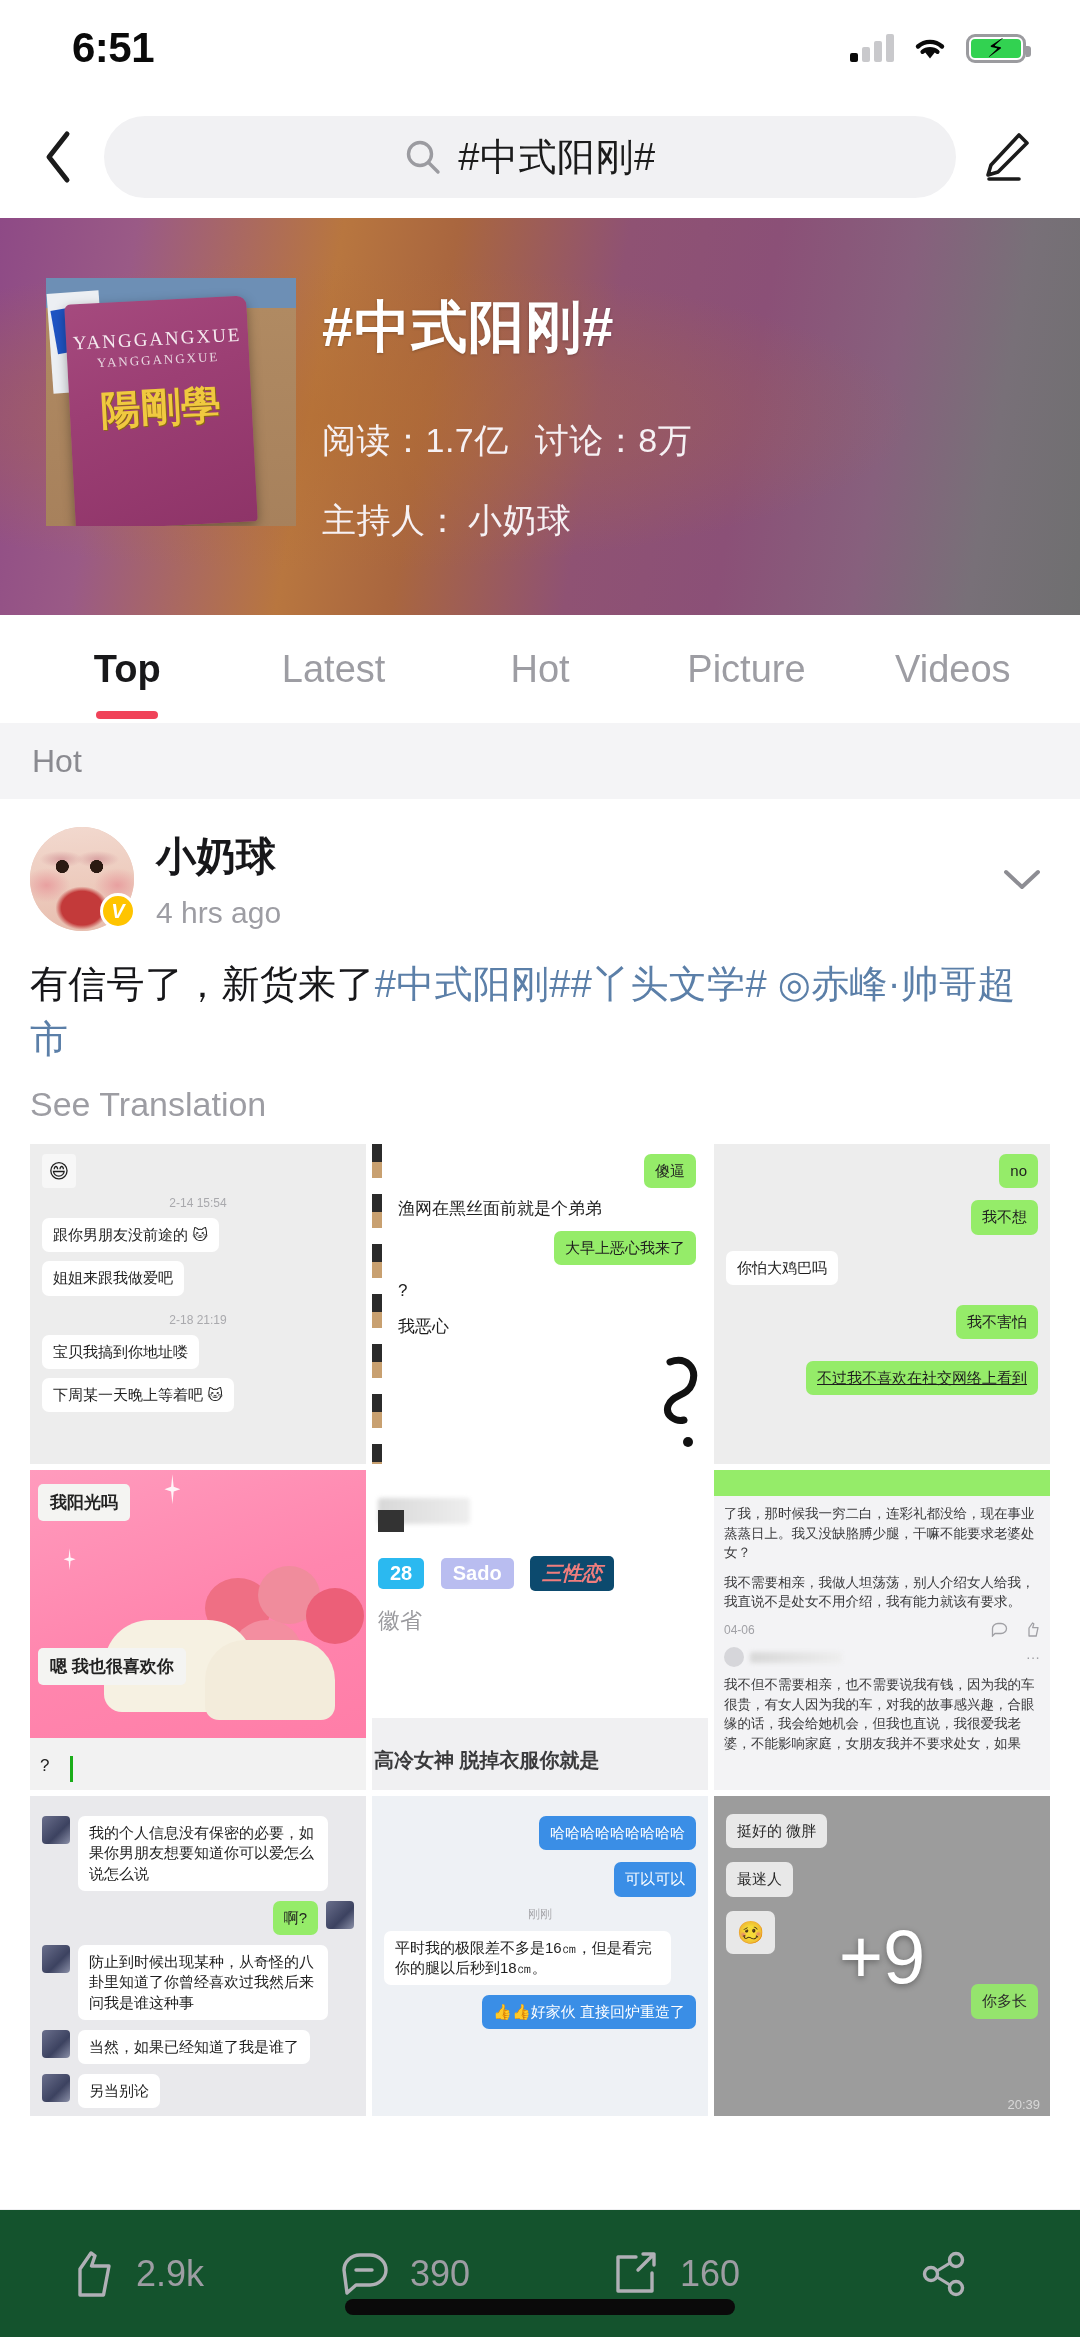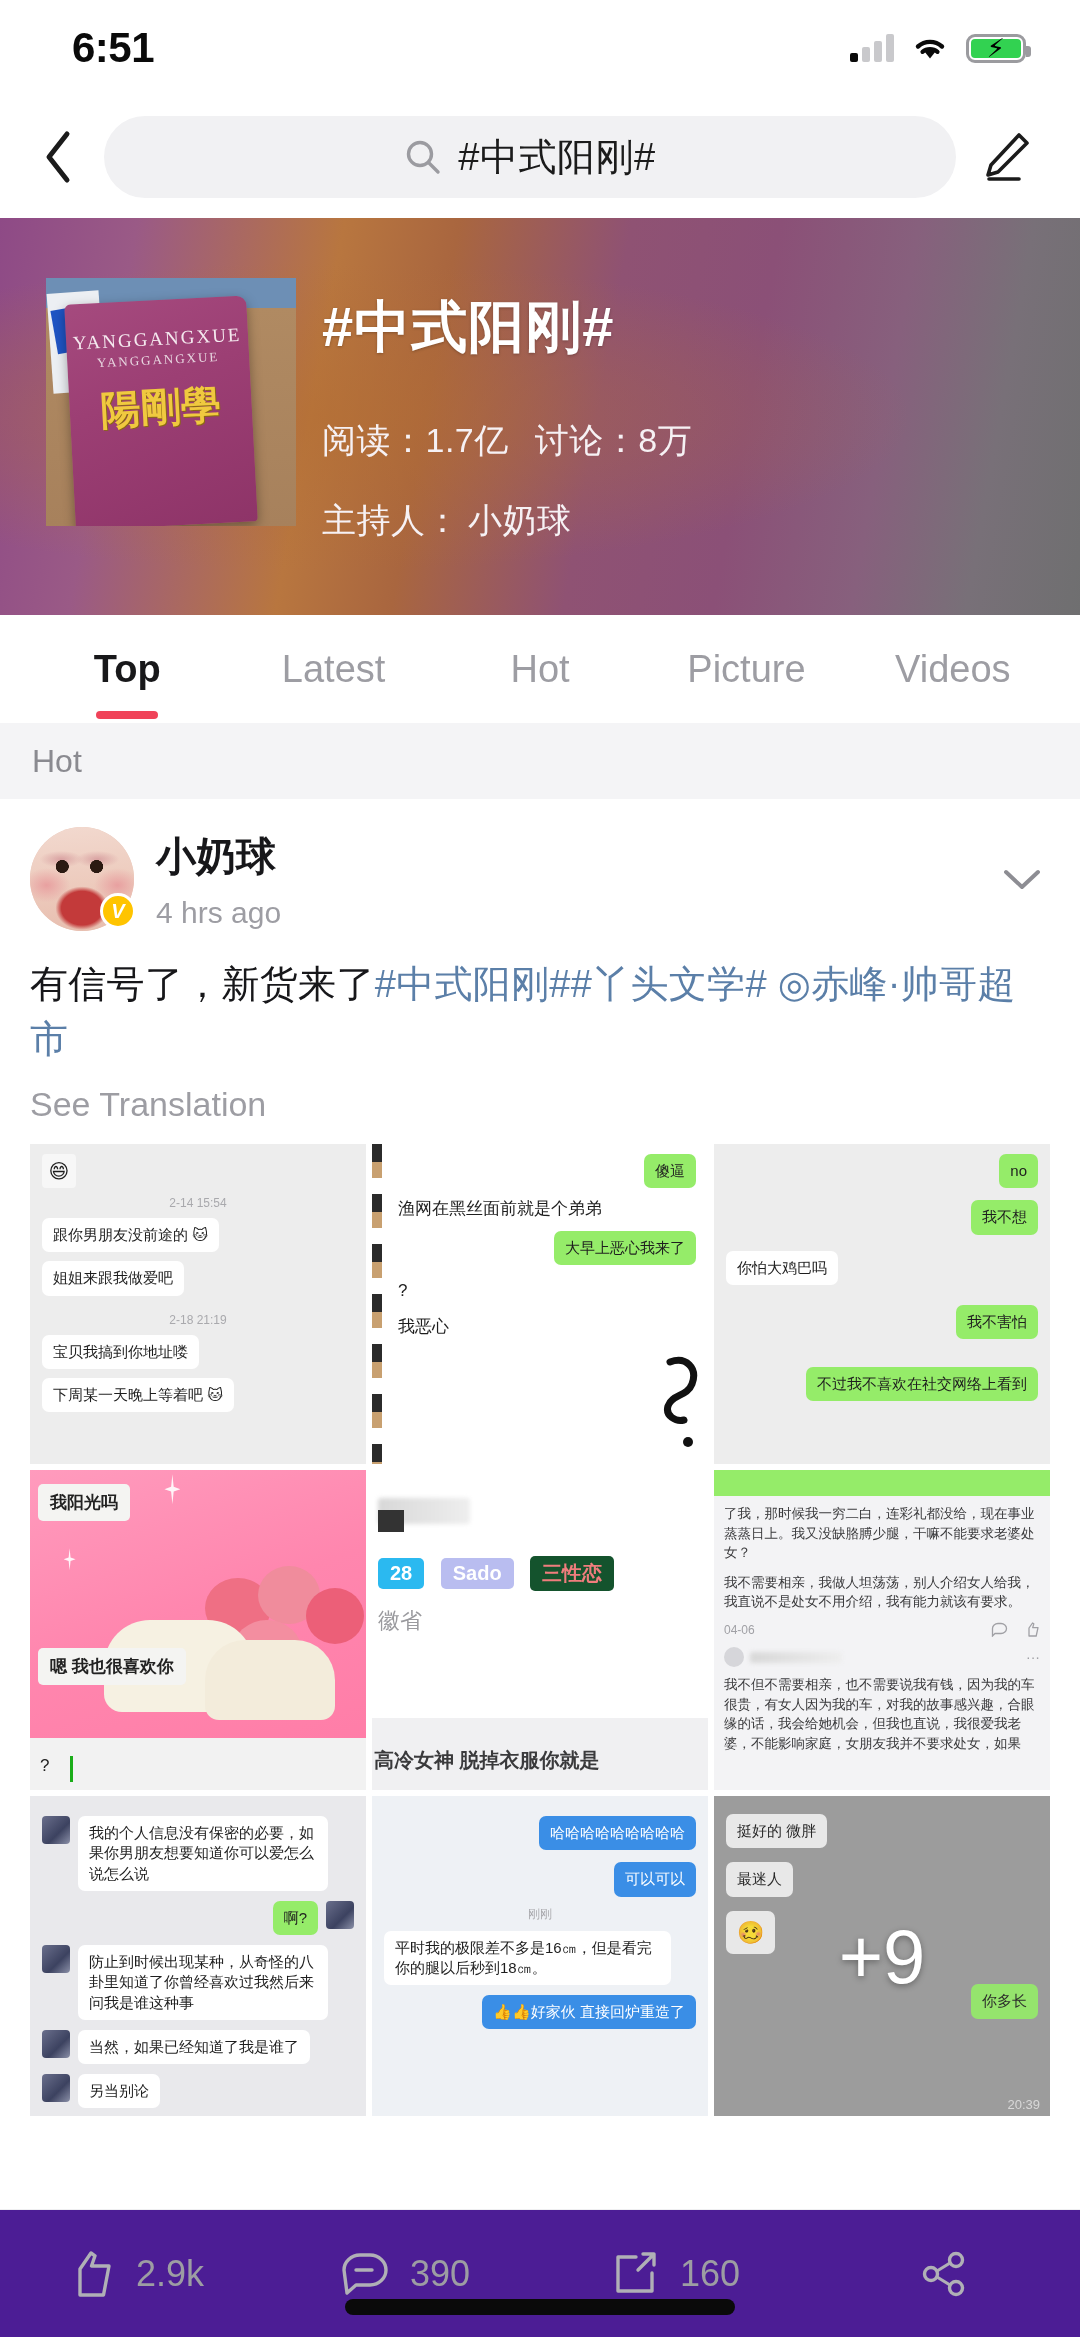--- a/index.html
+++ b/index.html
@@ -337,37 +337,37 @@
     opacity:.9;
   }
 
   
   .tag {
     display:inline-block; padding: 4px 12px; border-radius: 5px;
     font-size: 20px; font-weight: 700; color: #fff; margin-right: 12px;
   }
   .tag.blue { background:#2bb9f0; }
   .tag.lav  { background:#b9bdf0; }
-  .tag.pink { background:#14532d; color:#f07d7d; }
+  .tag.pink { background:#0c4a6e; color:#f07d7d;font-style:italic; }
   .blurline {
     background: linear-gradient(90deg,#d8d8d8,#eee);
     filter: blur(2px); border-radius:3px;
   }
 
   
   .txtpost { position:absolute; inset:0; background:#f3f3f5; padding: 8px 10px; }
   .txtpost p { font-size: 13.5px; line-height: 1.45; color:#3a3a3c; margin-bottom: 10px; }
   .txtpost .meta { display:flex; align-items:center; justify-content:space-between; font-size:12px; color:#a0a0a5; margin: 6px 0 10px; }
 
   
   .action-bar {
     position: absolute;
     left: 0; right: 0; bottom: 0;
     height: 128px;
-    background: #4c1d95;
+    background: #14532d;
     display: flex;
     align-items: center;
     border-top: 1px solid #efeff1;
   }
   .action {
     flex: 1 1 0;
     display: flex; align-items: center; justify-content: center;
     gap: 20px;
   }
   .action .cnt { font-size: 36px; color: #9d9da3; }
@@ -522,21 +522,21 @@
           </div>
         <div class="row r" style="margin-top:12px;">
             <span class="b green">我不想</span>
           </div>
         <div class="row" style="margin-top:16px;">
             <span class="b left">你怕大鸡巴吗</span>
           </div>
         <div class="row r" style="margin-top:20px;">
             <span class="b green">我不害怕</span>
           </div>
-        <div class="row r" style="margin-top:28px;">
+        <div class="row r" style="margin-top:22px;text-decoration:underline;">
             <span class="b green" style="max-width:98%;">不过我不喜欢在社交网络上看到</span>
           </div>
       </div>
     </div>
 
     <div class="cell">
       <div class="inner">
         <div class="pinkbg"></div>
         <div class="sparkle" style="left:40%; top:4px;"></div>
         <div class="sparkle" style="left:10%; top:78px; width:12px; height:22px;"></div>

